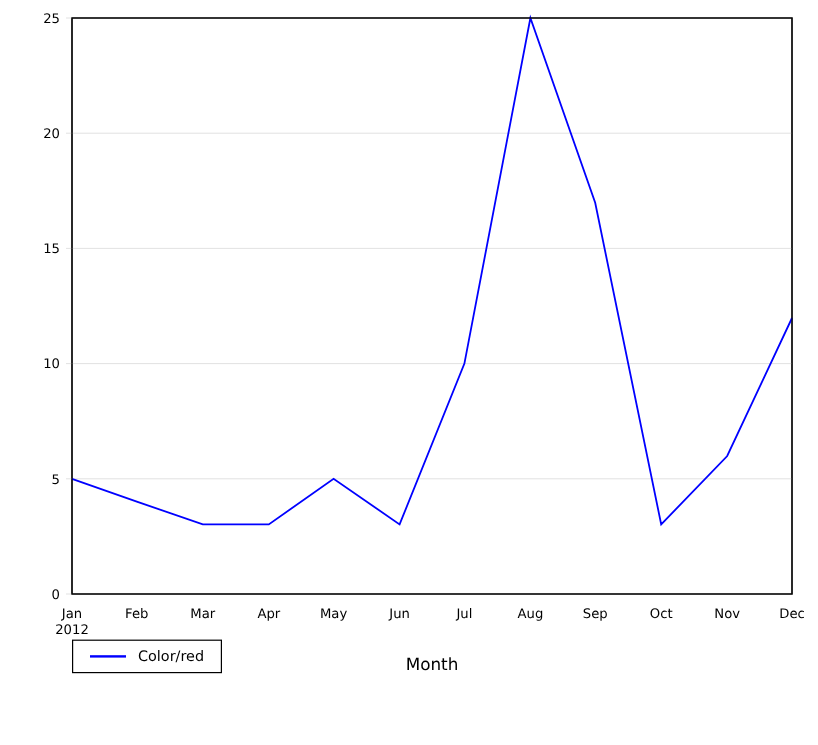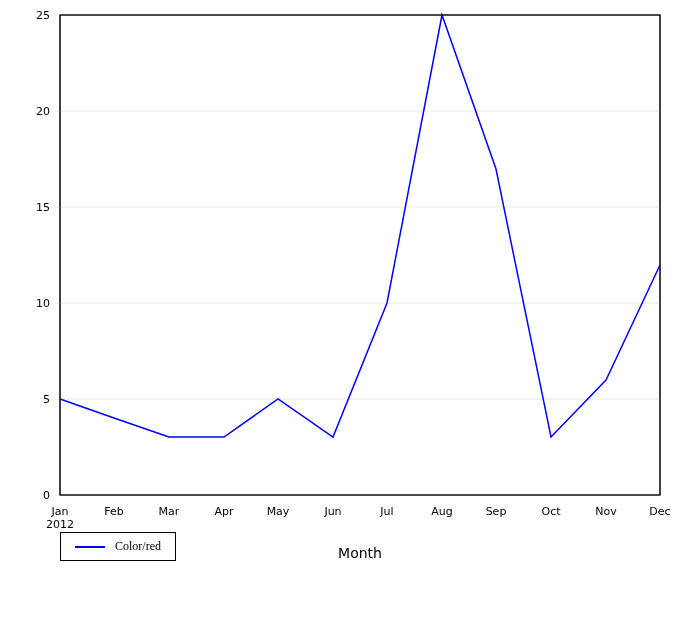--- a/index.html
+++ b/index.html
@@ -27,21 +27,20 @@
     .legend-box {
       position: absolute;
       bottom: 60px;
       left: 60px;
       border: 1px solid #000;
       padding: 6px 14px;
       display: flex;
       align-items: center;
       gap: 10px;
       background: #fff;
-      font-family: Liberation Serif, serif;
     }
     .legend-line {
       width: 30px;
       height: 2px;
       background: blue;
       display: inline-block;
     }
     .legend-label {
       font-size: 12px;
       color: #000;

